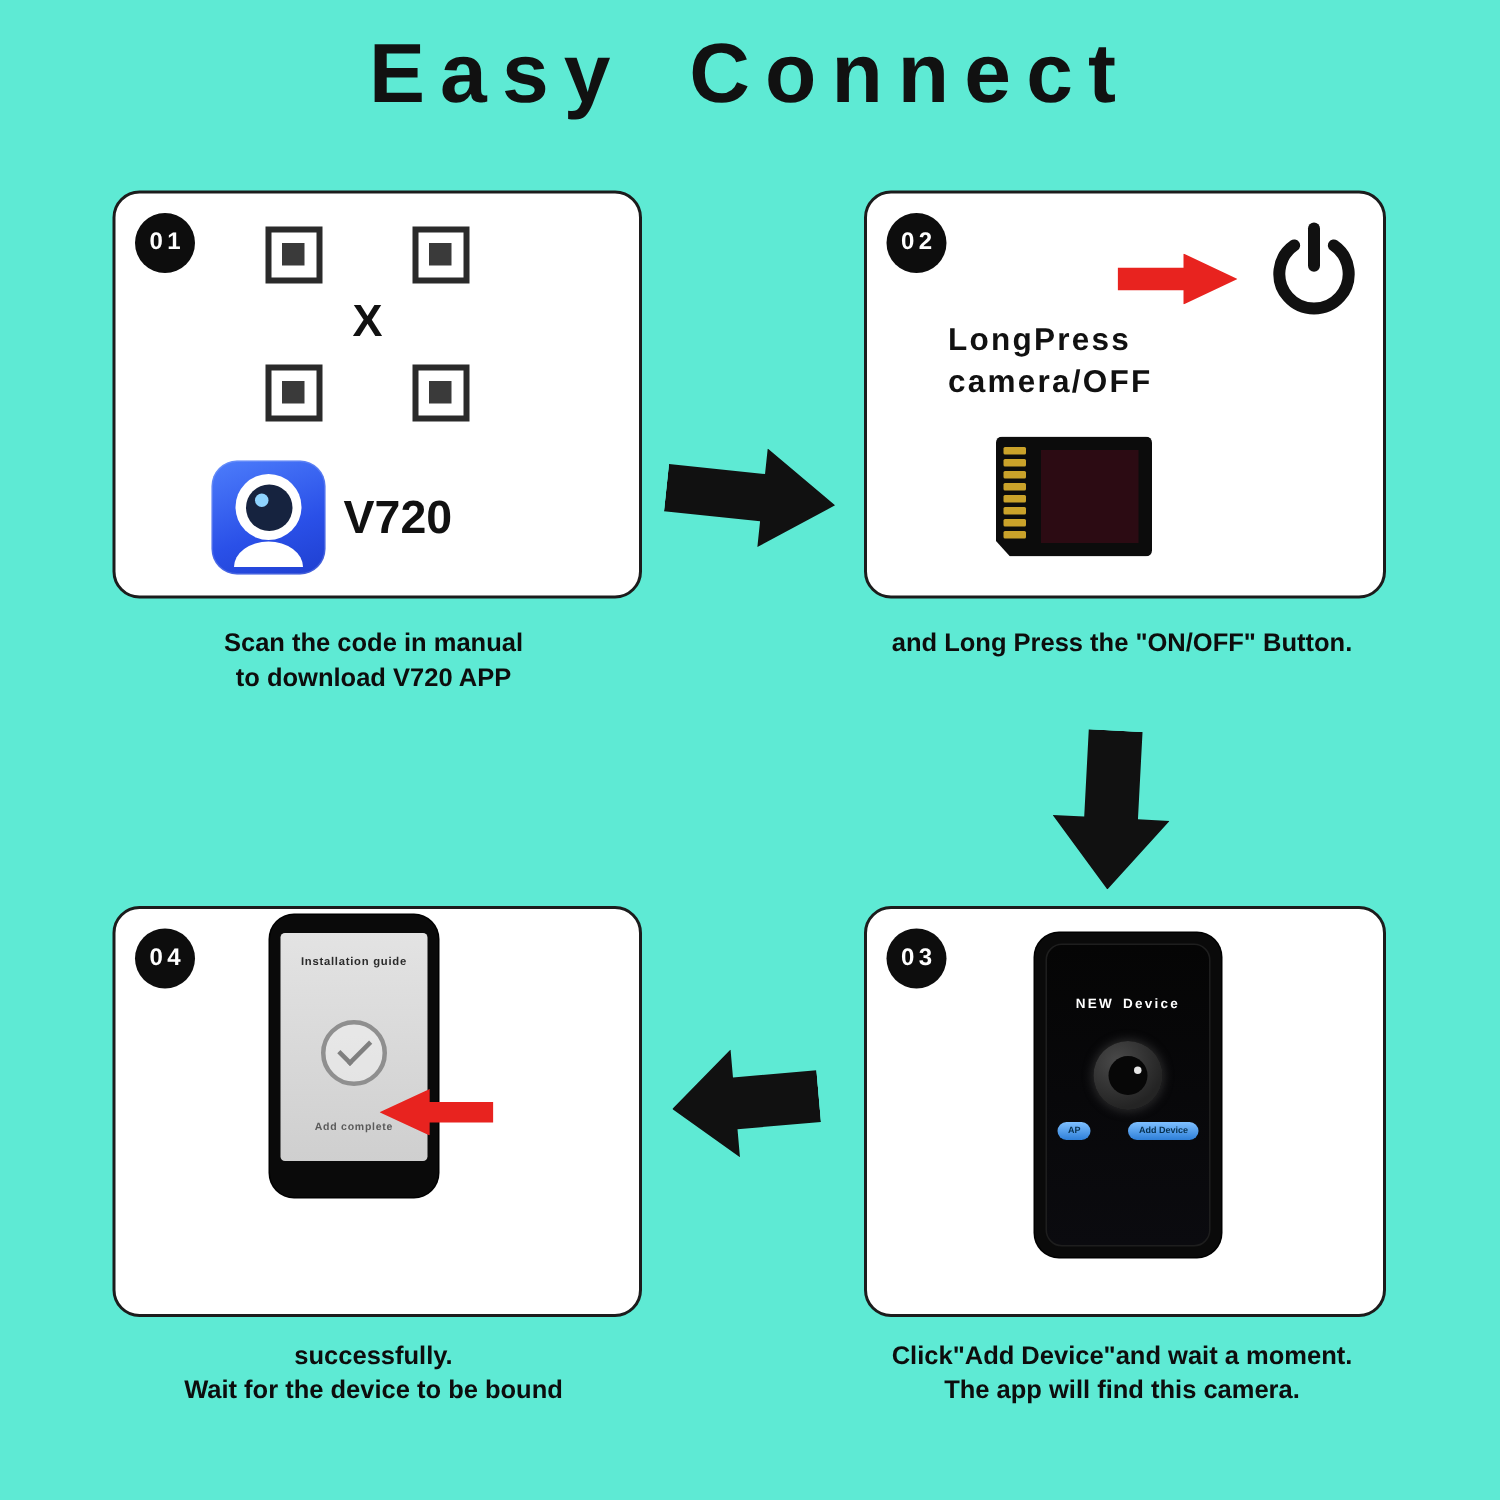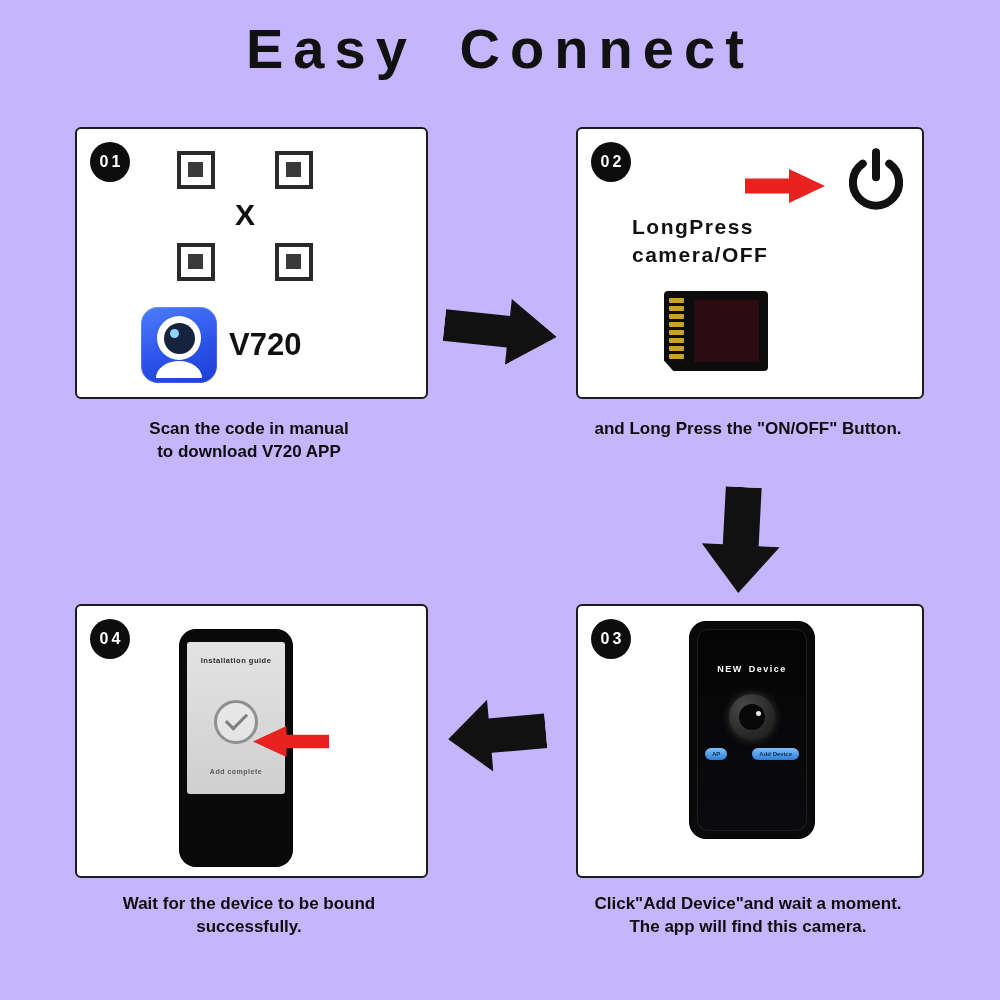--- a/index.html
+++ b/index.html
@@ -1,28 +1,28 @@
 <!DOCTYPE html>
 <html><head>
 <meta charset="utf-8">
 <style>
   html,body { margin:0; padding:0; background:#ffffff; }
   .canvas {
-    position:relative; width:1000px; height:1000px; background:#c4b5fd;
+    position:relative; width:1000px; height:1000px; background:#5eead4;
     font-family:"Liberation Sans","DejaVu Sans",sans-serif; color:#111;
     overflow:hidden;
   }
   .title {
     position:absolute; top:16px; left:0; width:100%; margin:0;
     text-align:center; font-size:56px; font-weight:800;
     letter-spacing:0.18em; word-spacing:0.30em; color:#111;
   }
   .step-box {
     position:absolute; background:#fff; border:2.5px solid #1c1c1c;
-    border-radius:6px;
+    border-radius:18px;
   }
   .box1 { left:75px;  top:127px; width:349px; height:268px; }
   .box2 { left:576px; top:127px; width:344px; height:268px; }
   .box3 { left:576px; top:604px; width:344px; height:270px; }
   .box4 { left:75px;  top:604px; width:349px; height:270px; }
   .badge {
     position:absolute; left:13px; top:13px; width:40px; height:40px;
     border-radius:50%; background:#0d0d0d; color:#fff;
     display:flex; align-items:center; justify-content:center;
     font-size:16px; font-weight:700; letter-spacing:3px; padding-left:3px;
@@ -77,21 +77,21 @@
     position:absolute; left:86px; top:162px; width:104px; height:80px;
     background:#0c0c0c; border-radius:4px;
     clip-path:polygon(0 0, 100% 0, 100% 100%, 9% 100%, 0 87%);
   }
   .sd-pins { position:absolute; left:5px; top:7px; display:flex; flex-direction:column; gap:3px; }
   .sd-pins span { width:15px; height:5px; background:#caa22a; border-radius:1px; }
   .sd-label { position:absolute; left:30px; top:9px; right:9px; bottom:9px; background:#2c0b13; }
   
   .phone { position:absolute; background:#0a0a0a; border-radius:16px; box-shadow:0 0 0 1px #000; }
   .phone3 { left:112px; top:16px; width:124px; height:216px; }
-  .phone4 { left:103px; top:24px; width:112px; height:236px; }
+  .phone4 { left:103px; top:4px; width:112px; height:188px; }
   .screen-dark {
     position:absolute; left:7px; top:7px; right:7px; bottom:7px;
     background:linear-gradient(#050505,#0b0b0f); border-radius:11px; border:1px solid #1e1e1e;
   }
   .nd-title {
     margin-top:34px; text-align:center; color:#ffffff; font-size:9px; font-weight:700;
     letter-spacing:1.5px; word-spacing:2px;
   }
   .lens {
     position:absolute; left:50%; top:64px; transform:translateX(-50%);
@@ -253,17 +253,17 @@
     <div>to download V720 APP</div>
   </div>
   <div class="caption cap2">
     <div>and Long Press the "ON/OFF" Button.</div>
   </div>
   <div class="caption cap3">
     <div>Click"Add Device"and wait a moment.</div>
     <div>The app will find this camera.</div>
   </div>
   <div class="caption cap4">
+    <div>successfully.</div>
     <div>Wait for the device to be bound</div>
-    <div>successfully.</div>
   </div>
 
 </div>
 
 </body></html>

